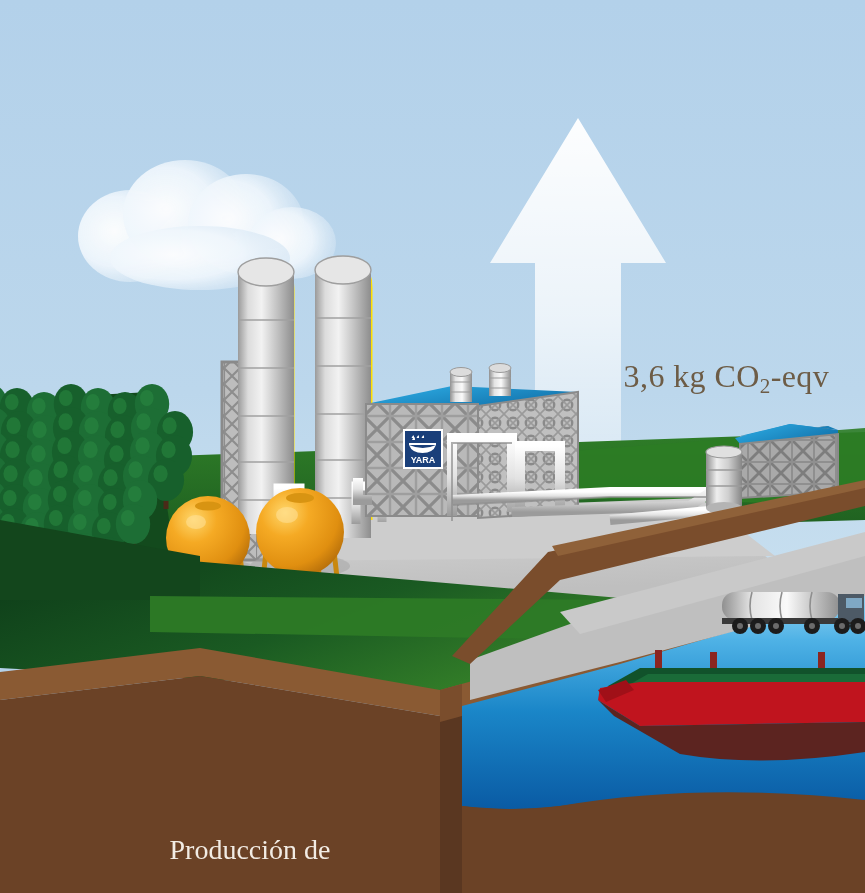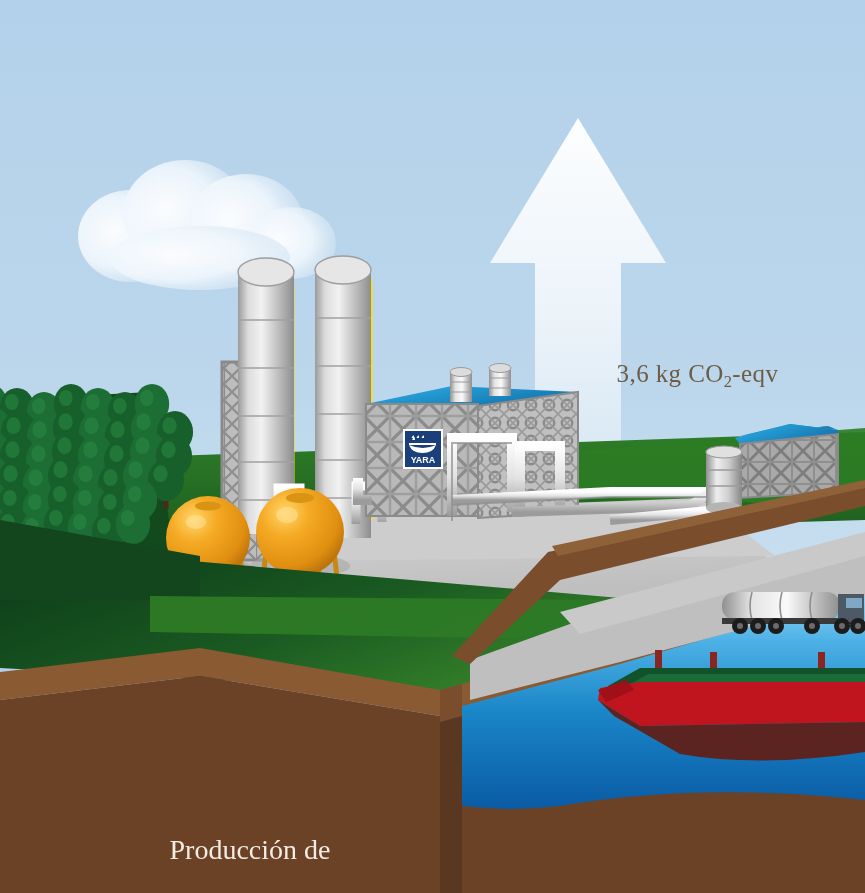--- a/index.html
+++ b/index.html
@@ -24,23 +24,23 @@
     width: 865px;
     height: 893px;
   }
   .label {
     position: absolute;
     white-space: pre;
     pointer-events: none;
   }
   #emission-label {
     left: 590px;
-    top: 332px;
+    top: 321px;
     font-family: "Liberation Serif", serif;
-    font-size: 25px;
+    font-size: 32px;
     color: #6d5c46;
     letter-spacing: 0.4px;
   }
   #emission-label sub {
     font-size: 0.66em;
     vertical-align: -0.28em;
   }
   #stage-label {
     left: 60px;
     top: 736px;

